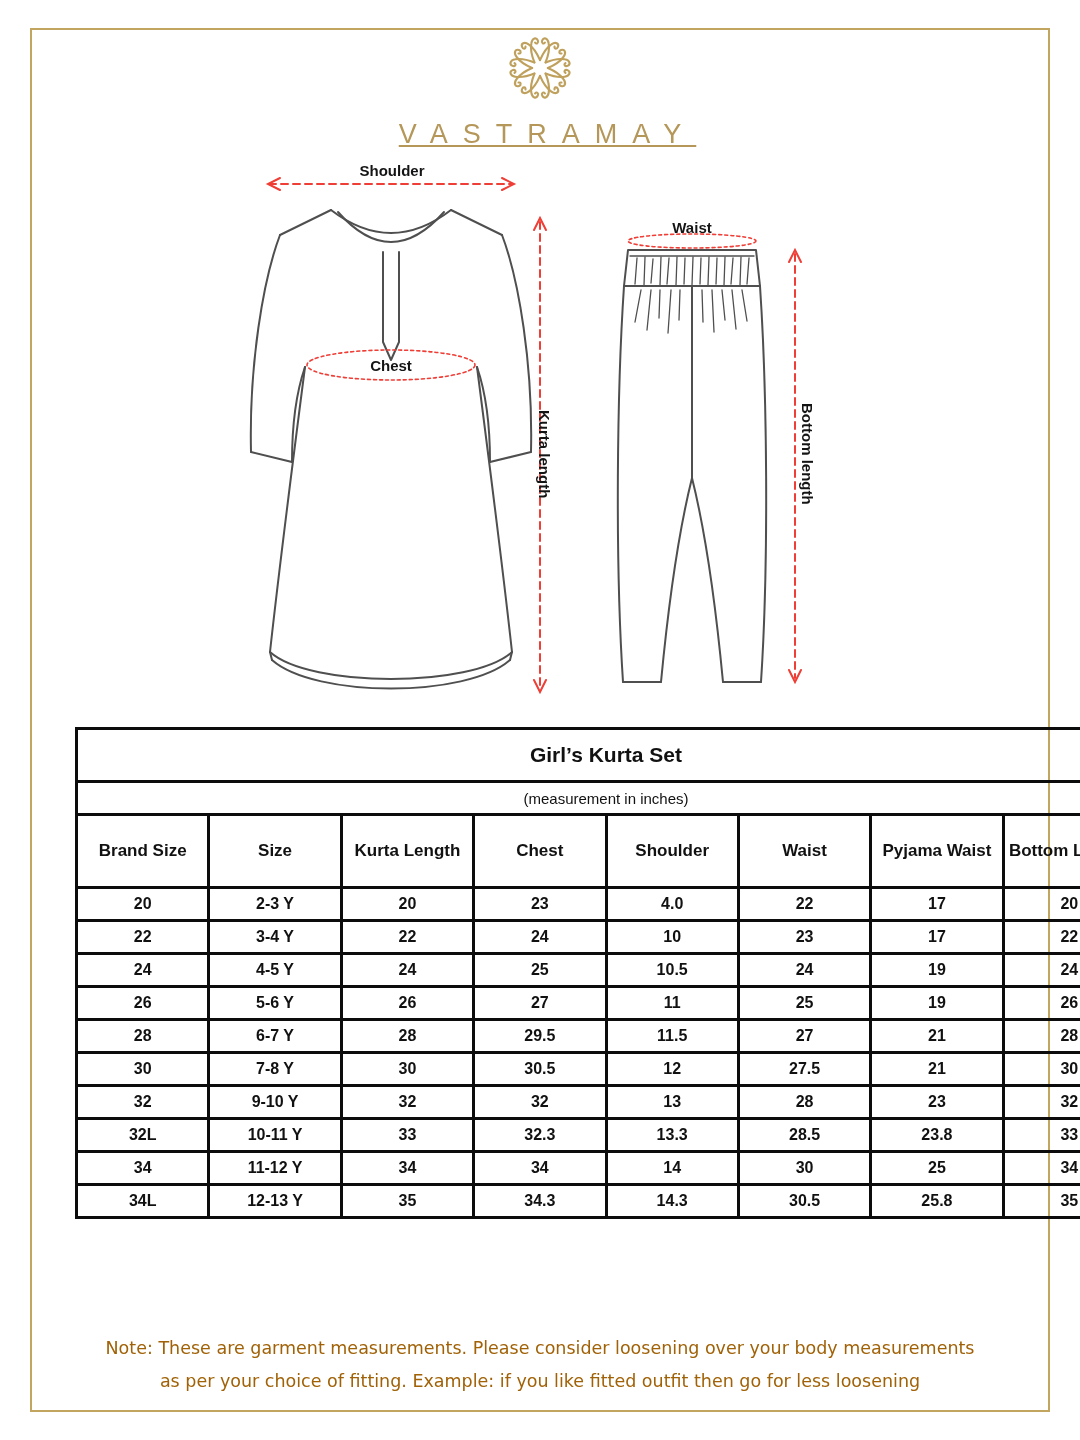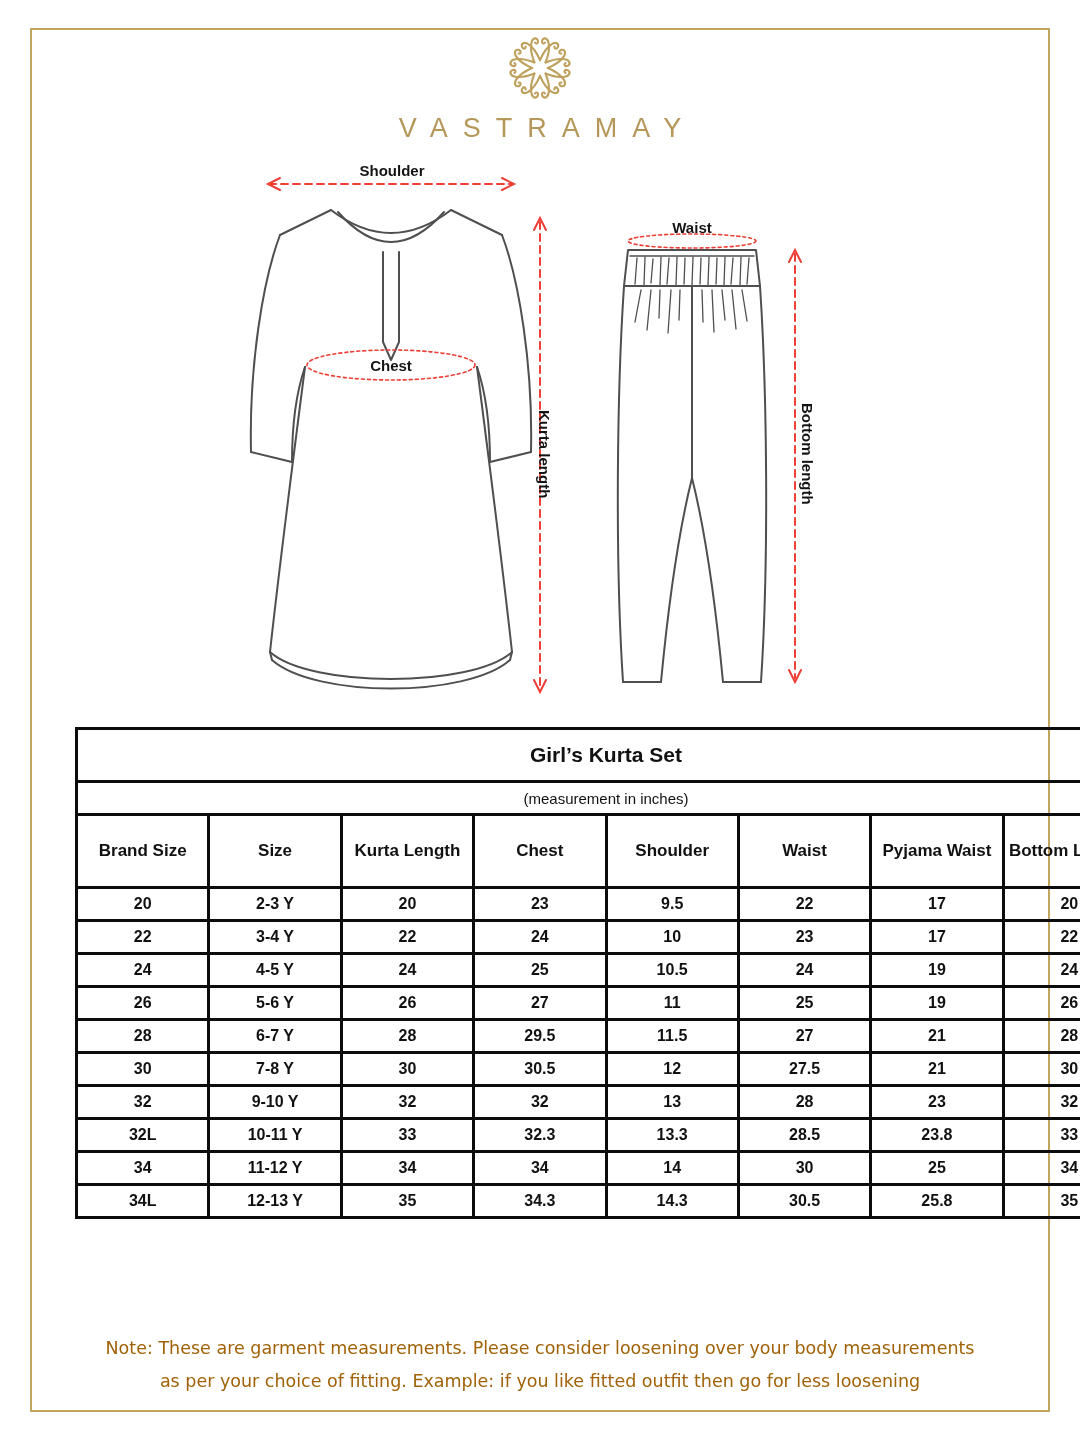--- a/index.html
+++ b/index.html
@@ -11,23 +11,23 @@
   .gold-frame{
     position:absolute;left:30px;top:28px;right:30px;bottom:28px;
     border:2px solid #c2a55e;pointer-events:none;
   }
   
   .brand{
     position:absolute;top:33px;left:0;width:1080px;
     display:flex;flex-direction:column;align-items:center;
   }
   .brand-name{
-    margin-top:10px;
+    margin-top:16px;
     font-size:27px;letter-spacing:15px;padding-left:15px;
-    color:#b5975a;font-weight:400;
+    color:#b5975a;font-weight:400;text-decoration:underline;
   }
   
   .diagram-label{
     position:absolute;font-weight:bold;font-size:15px;color:#141414;
     white-space:nowrap;
   }
   .h-label{transform:translateX(-50%);}
   .v-label{writing-mode:vertical-rl;}
   .kurta-svg{position:absolute;left:235px;top:160px;}
   .pyjama-svg{position:absolute;left:595px;top:230px;}
@@ -179,21 +179,21 @@
         <th>Pyjama Waist</th>
         <th>Bottom Length</th>
       </tr>
   </thead>
   <tbody>
       <tr>
         <td>20</td>
         <td>2-3 Y</td>
         <td>20</td>
         <td>23</td>
-        <td>9.5</td>
+        <td>4.0</td>
         <td>22</td>
         <td>17</td>
         <td>20</td>
       </tr>
       <tr>
         <td>22</td>
         <td>3-4 Y</td>
         <td>22</td>
         <td>24</td>
         <td>10</td>

